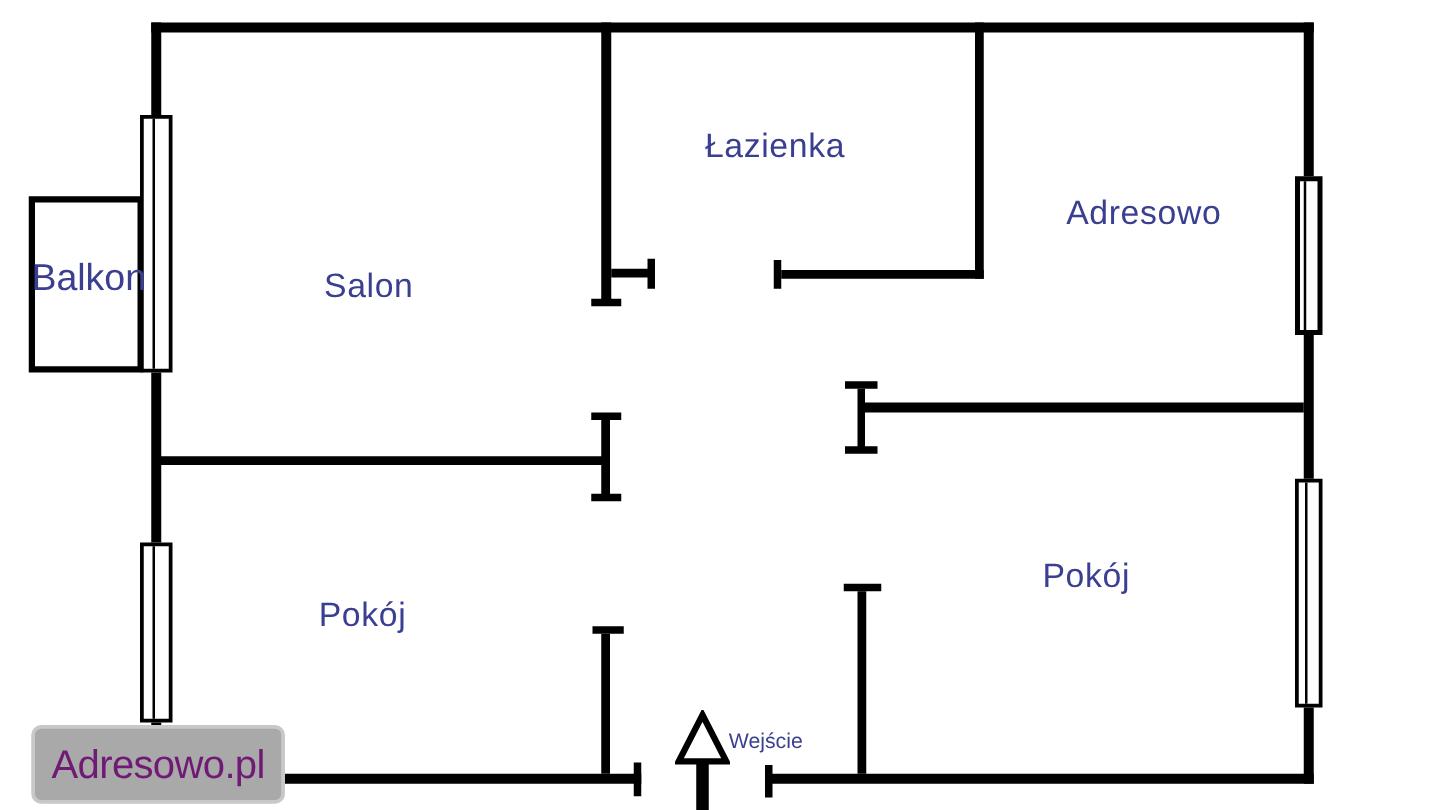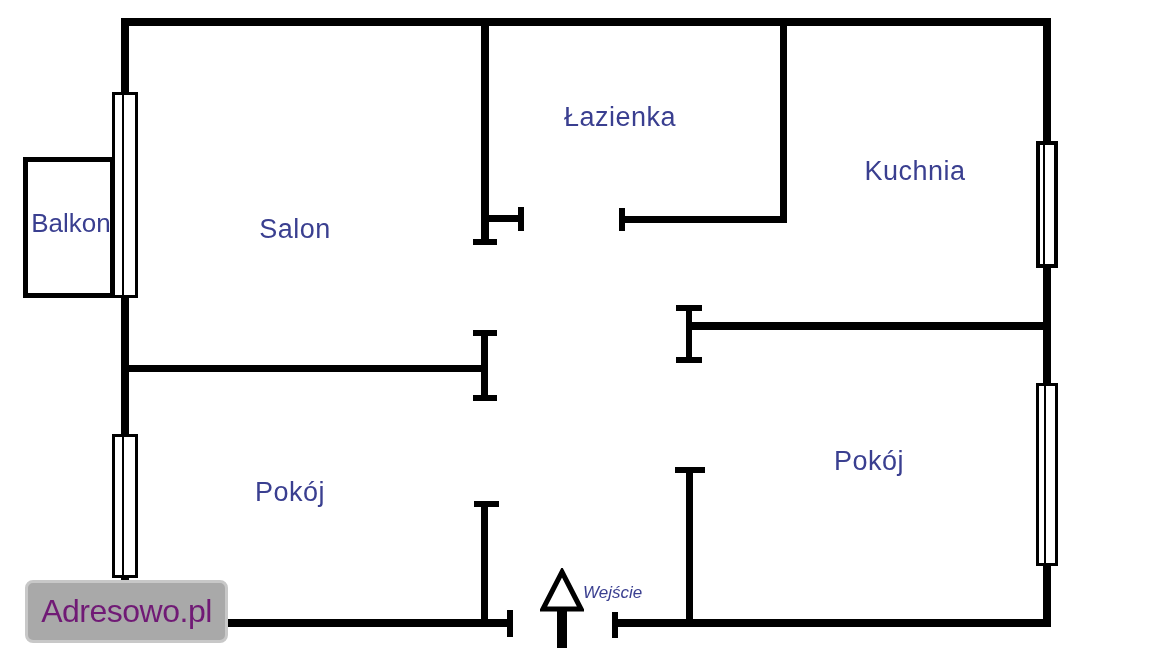--- a/index.html
+++ b/index.html
@@ -41,28 +41,27 @@
     background: #000000;
   }
   .room-label {
     position: absolute;
     transform: translate(-50%, -50%);
     color: #3a3f90;
     font-size: 27px;
     white-space: nowrap;
     letter-spacing: 0.5px;
   }
-  .room-label.balkon { font-size: 26px; letter-spacing: 0px; }
+  .room-label.balkon { font-size: 30px; letter-spacing: 0px; }
   .entrance-label {
     position: absolute;
     left: 583px; top: 583px;
     color: #3a3f90;
     font-size: 17px;
     white-space: nowrap;
-    font-style: italic;
   }
   .entrance-arrow {
     position: absolute;
     left: 540px; top: 568px;
     width: 44px; height: 80px;
   }
   .watermark {
     position: absolute;
     left: 3px; top: 580px;
     width: 203px; height: 63px;
@@ -135,21 +134,21 @@
   <div class="entrance-arrow">
     <svg width="44" height="80" viewBox="0 0 44 80" xmlns="http://www.w3.org/2000/svg">
       <polygon points="22,4 41,41 3,41" fill="#ffffff" stroke="#000000" stroke-width="5" stroke-linejoin="miter"></polygon>
       <rect x="17" y="41" width="10" height="39" fill="#000000"></rect>
     </svg>
   </div>
 
   <div class="room-label balkon" style="left:71px;top:223px;">Balkon</div>
   <div class="room-label" style="left:295px;top:202px;margin-top:27px;">Salon</div>
   <div class="room-label" style="left:620px;top:117px;">Łazienka</div>
-  <div class="room-label" style="left:915px;top:171px;">Kuchnia</div>
+  <div class="room-label" style="left:915px;top:171px;">Adresowo</div>
   <div class="room-label" style="left:290px;top:492px;">Pokój</div>
   <div class="room-label" style="left:869px;top:461px;">Pokój</div>
 
   <div class="entrance-label">Wejście</div>
 
   <div class="watermark">
     <span>Adresowo.pl</span>
   </div>
 
 </div>

